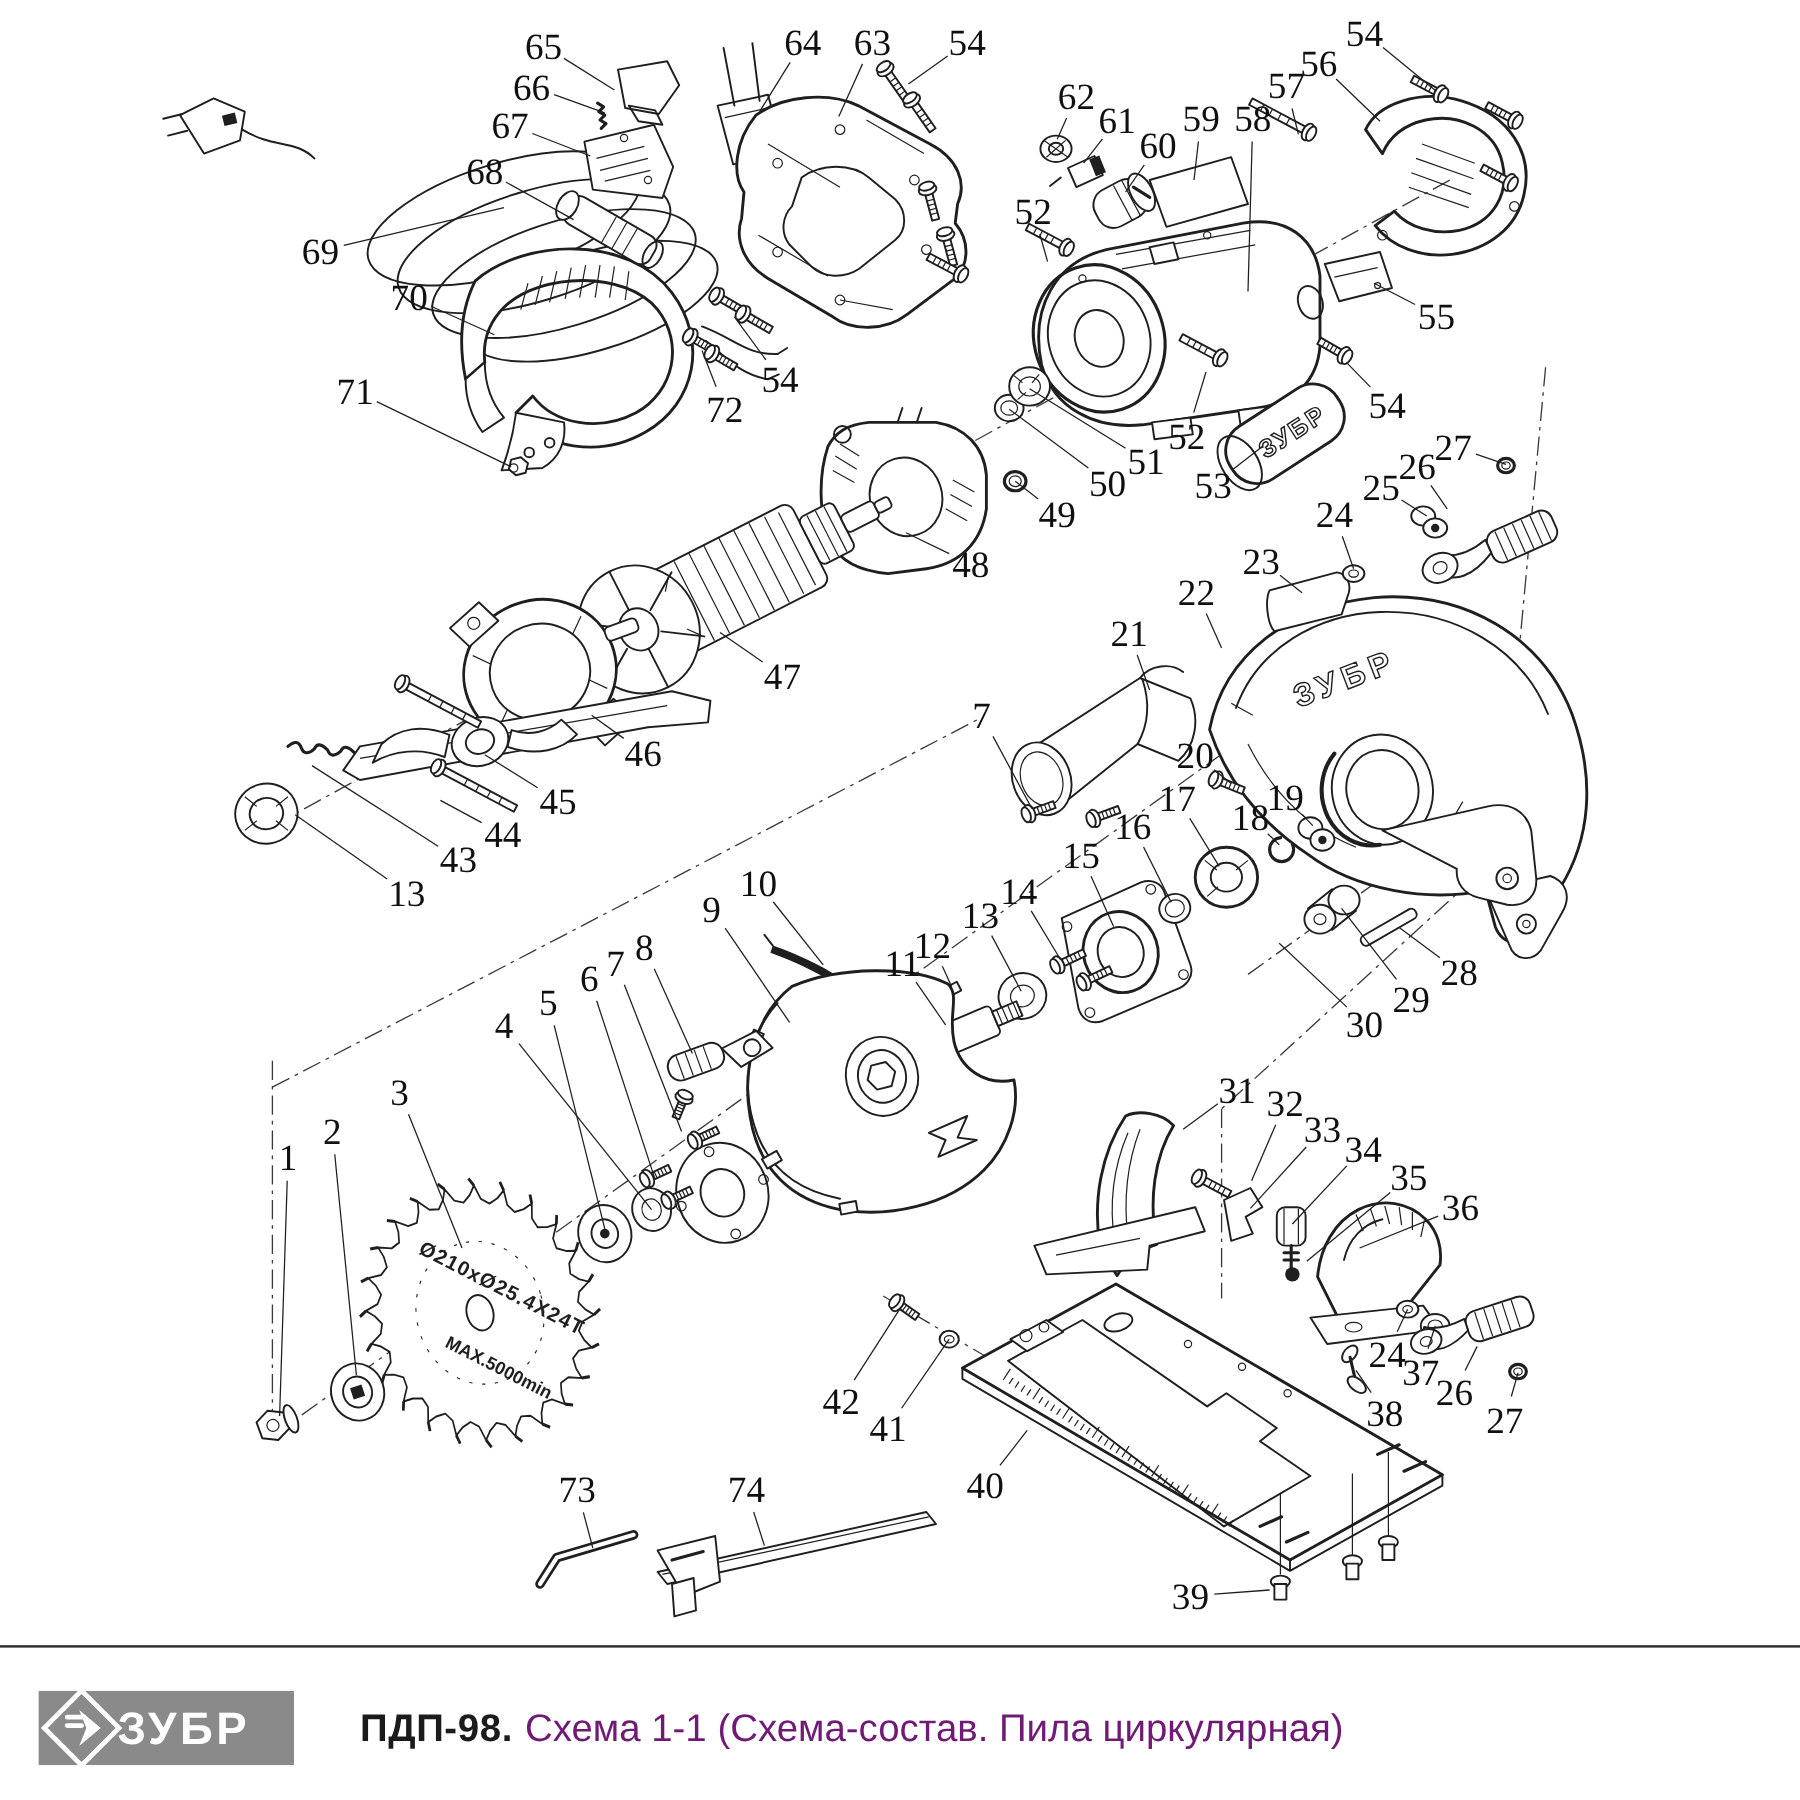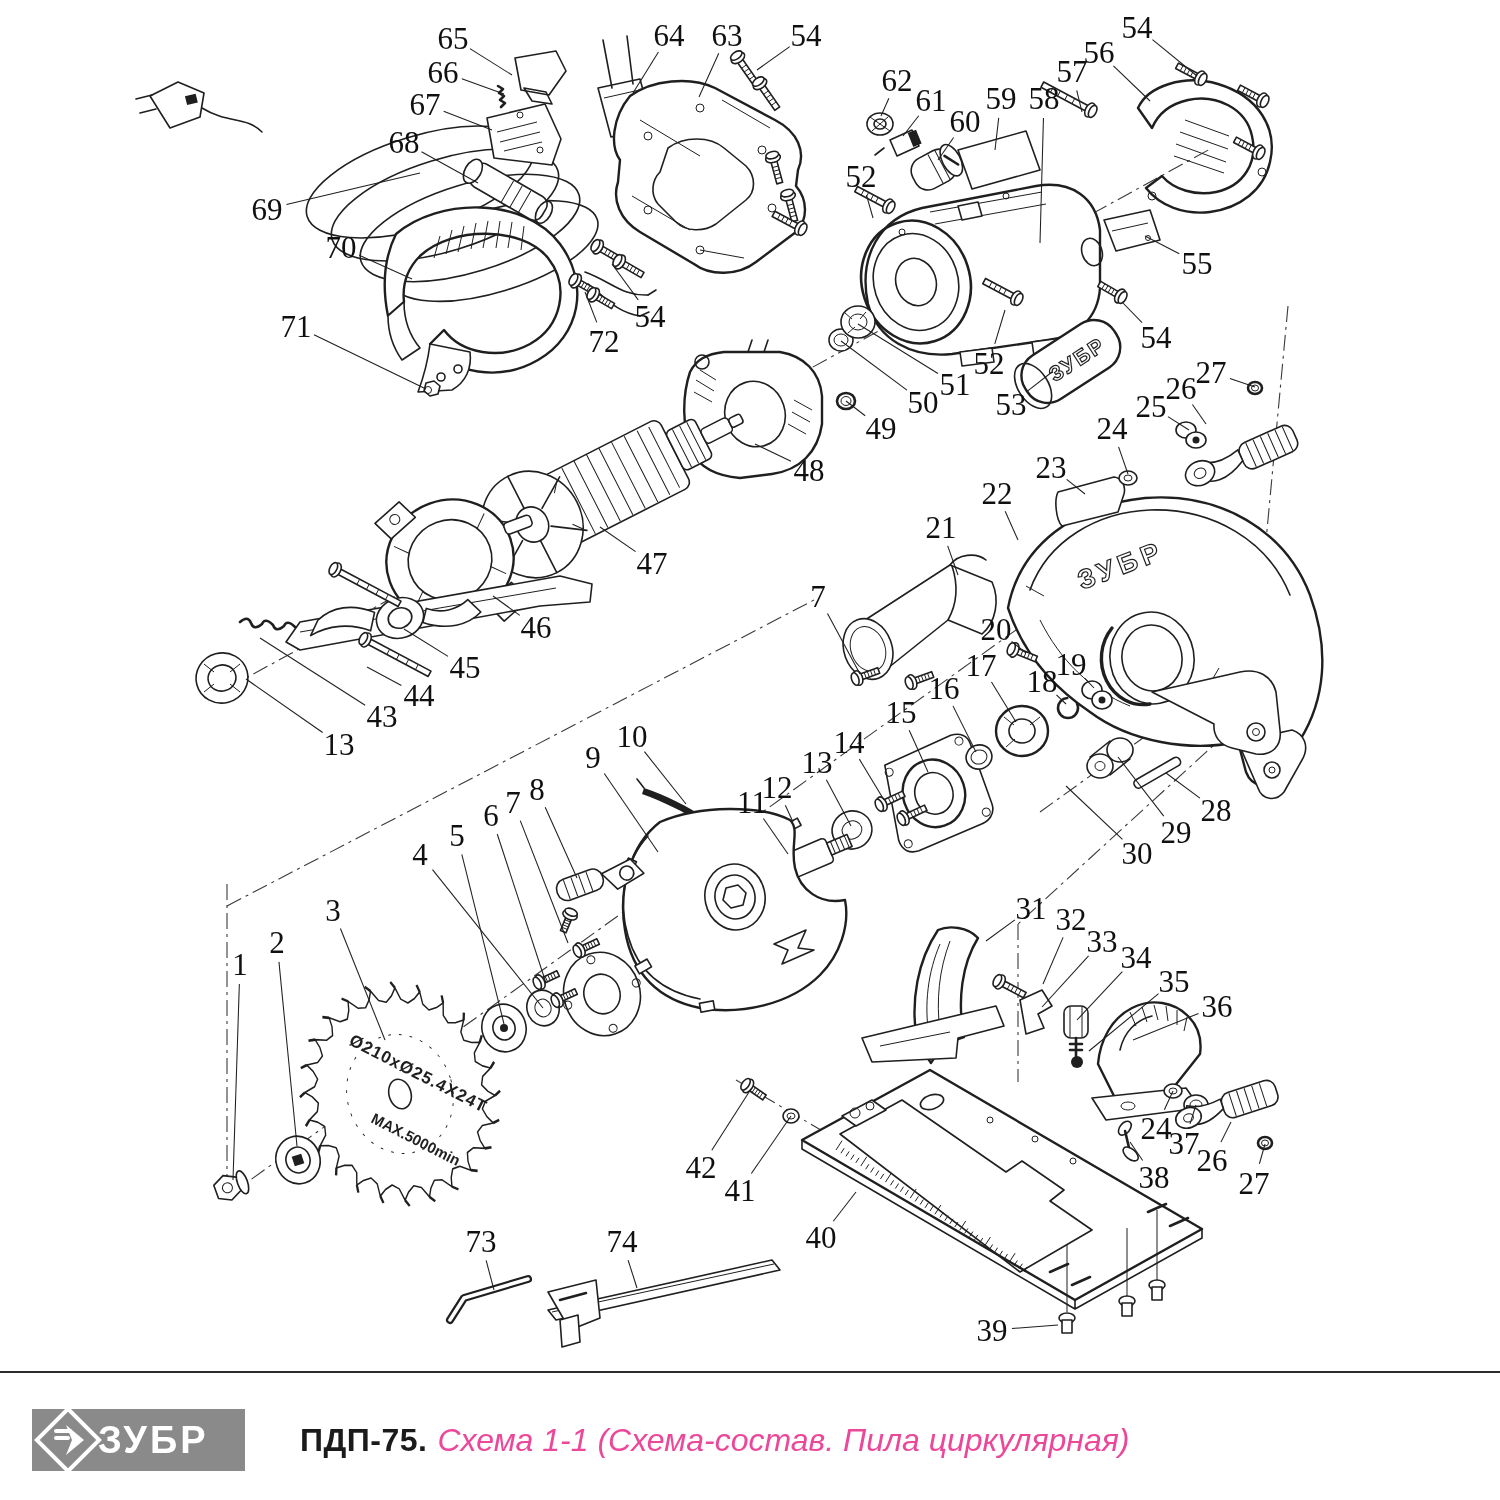--- a/index.html
+++ b/index.html
@@ -15,21 +15,21 @@
   .dk{fill:#1f1f1f;stroke:none;}
   .thin{stroke:#1f1f1f;fill:none;stroke-width:1;}
   .dash{stroke:#3a3a3a;fill:none;stroke-width:1.1;stroke-dasharray:16 5 3 5;}
   .leader{stroke:#1f1f1f;fill:none;stroke-width:1.05;}
   .plabel{font-family:"Liberation Serif",serif;font-size:31px;fill:#101010;}
   .hollow{fill:#fff;stroke:#1f1f1f;stroke-width:1.2;font-weight:bold;font-family:"Liberation Sans",sans-serif;}
   .footer{position:absolute;left:0;top:1371px;width:1500px;height:129px;border-top:2px solid #2b2b2b;background:#fff;}
   .brandbox{position:absolute;left:32px;top:36px;width:213px;height:62px;display:flex;align-items:center;justify-content:center;}
   .caption{position:absolute;left:300px;top:36px;height:62px;display:flex;align-items:center;font-size:32px;color:#1b1b1b;white-space:nowrap;}
   .caption .model{font-weight:bold;margin-right:10px;letter-spacing:.5px;}
-  .caption .rest{font-weight:400;color:#ec4899;font-style:italic;}
+  .caption .rest{font-weight:400;color:#701a75;}
 </style>
 </head>
 <body>
 
 <div class="page">
 <svg id="exploded" width="1500" height="1371" viewBox="0 0 1500 1371">
 
   <g id="axes">
         <line x1="228" y1="688" x2="1212" y2="148" class="dash"></line>
         <line x1="228" y1="1196" x2="1105" y2="566" class="dash"></line>
@@ -933,17 +933,17 @@
       <rect x="0" y="0" width="213" height="62" fill="#8a8a8a"></rect>
       <g>
         <rect x="14" y="9" width="44" height="44" transform="rotate(45 36 31)" fill="#8a8a8a" stroke="#fff" stroke-width="4"></rect>
         <path d="M24,22 h14 M24,29 h12" stroke="#fff" stroke-width="4" stroke-linecap="round"></path>
         <path d="M34,16 L52,31 L34,46 L40,31 Z" fill="#fff"></path>
       </g>
       <text x="66" y="44" font-family="Liberation Sans, sans-serif" font-size="38" font-weight="bold" fill="#fff" letter-spacing="3">ЗУБР</text>
     </svg>
   </div>
   <div class="caption">
-    <span class="model">ПДП-75.</span>
+    <span class="model">ПДП-98.</span>
     <span class="rest">Схема 1-1 (Схема-состав. Пила циркулярная)</span>
   </div>
 </div>
 </div>
 
 </body></html>

